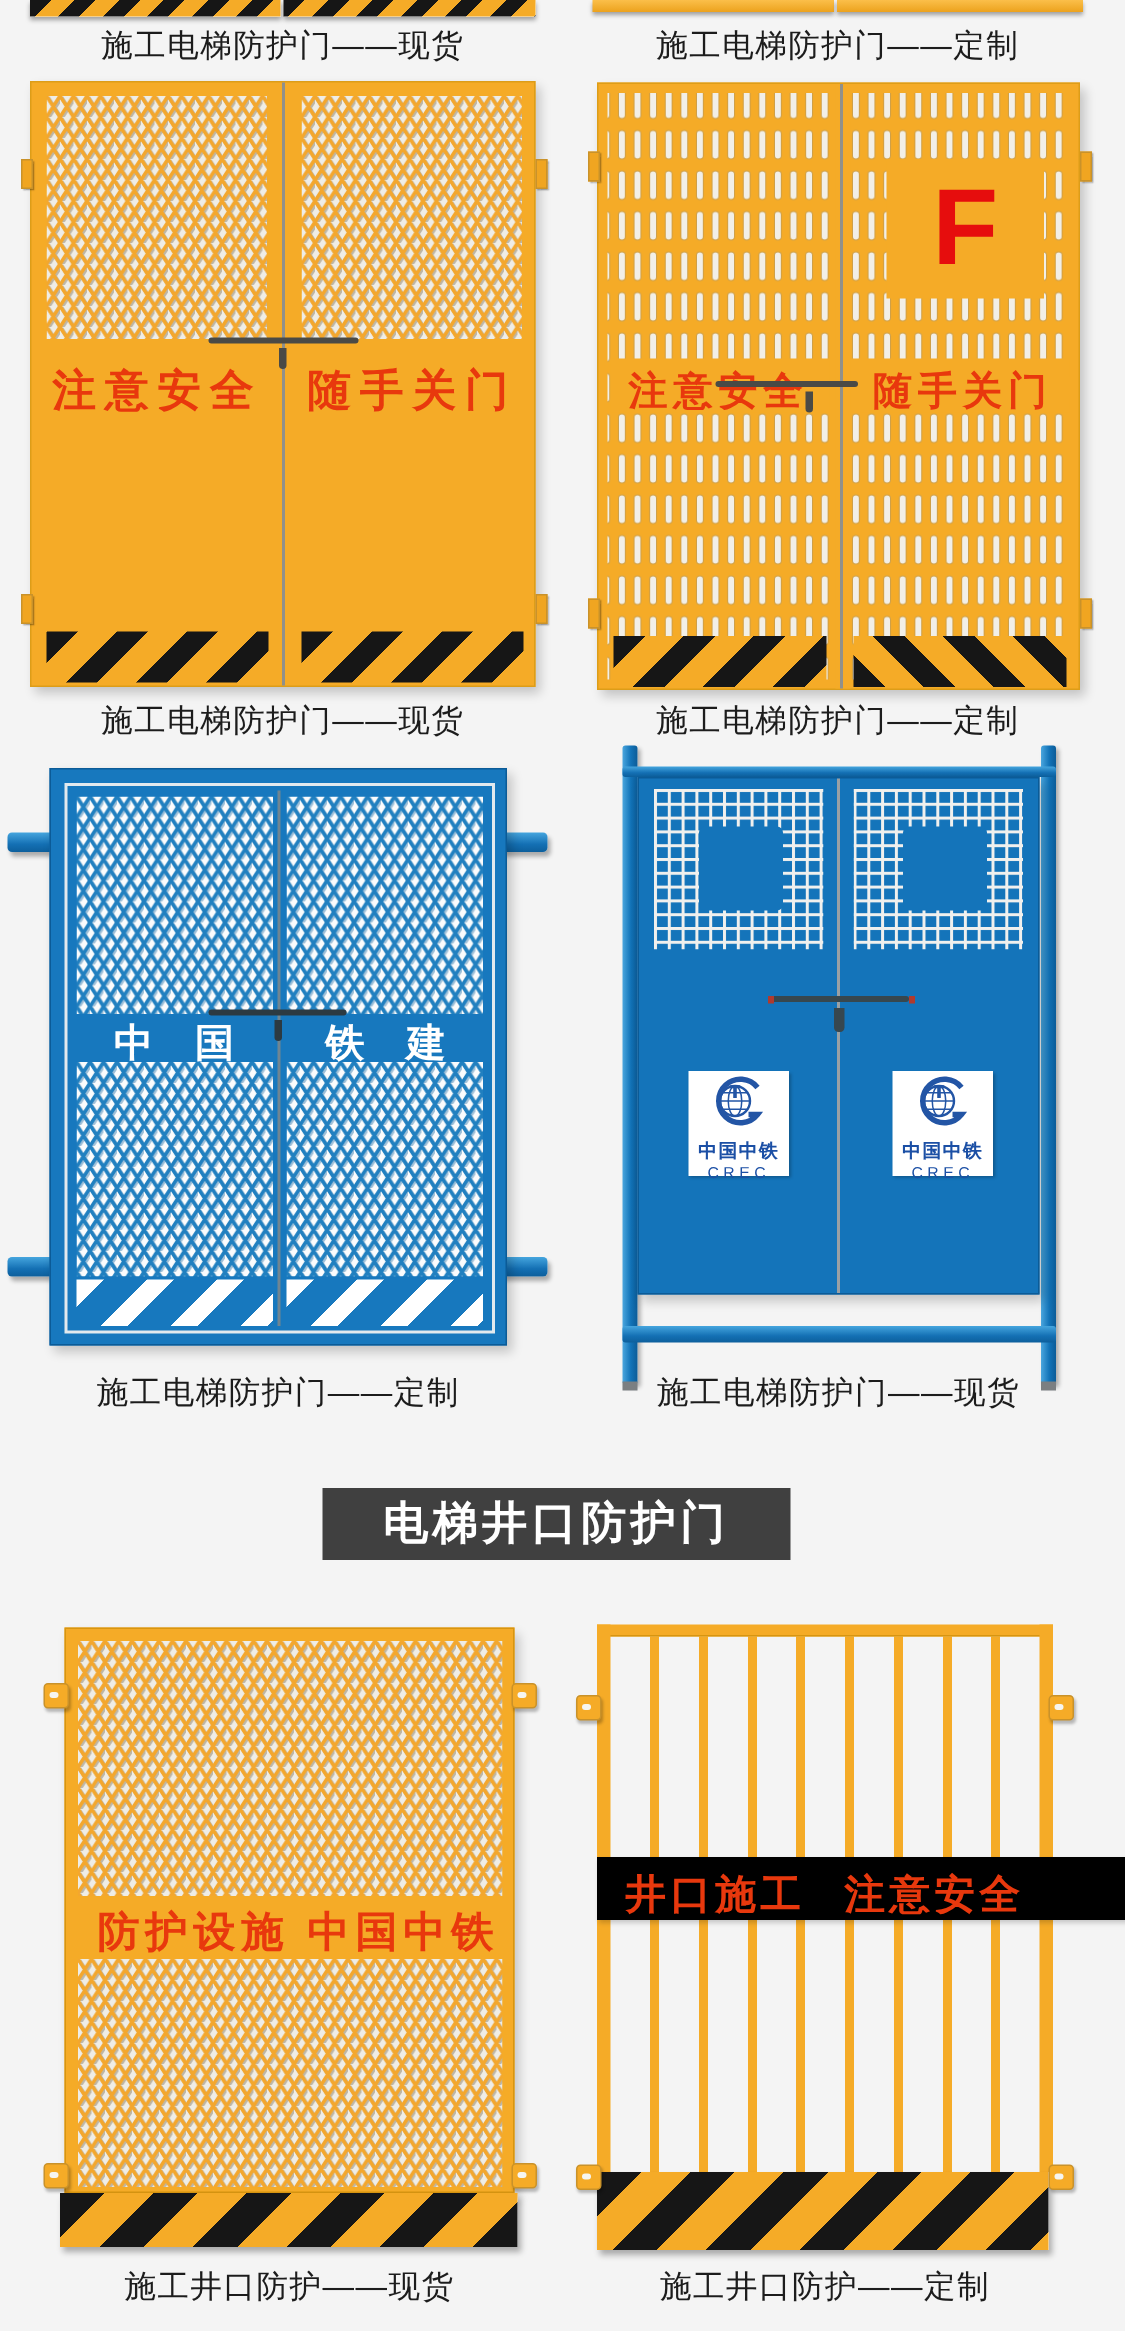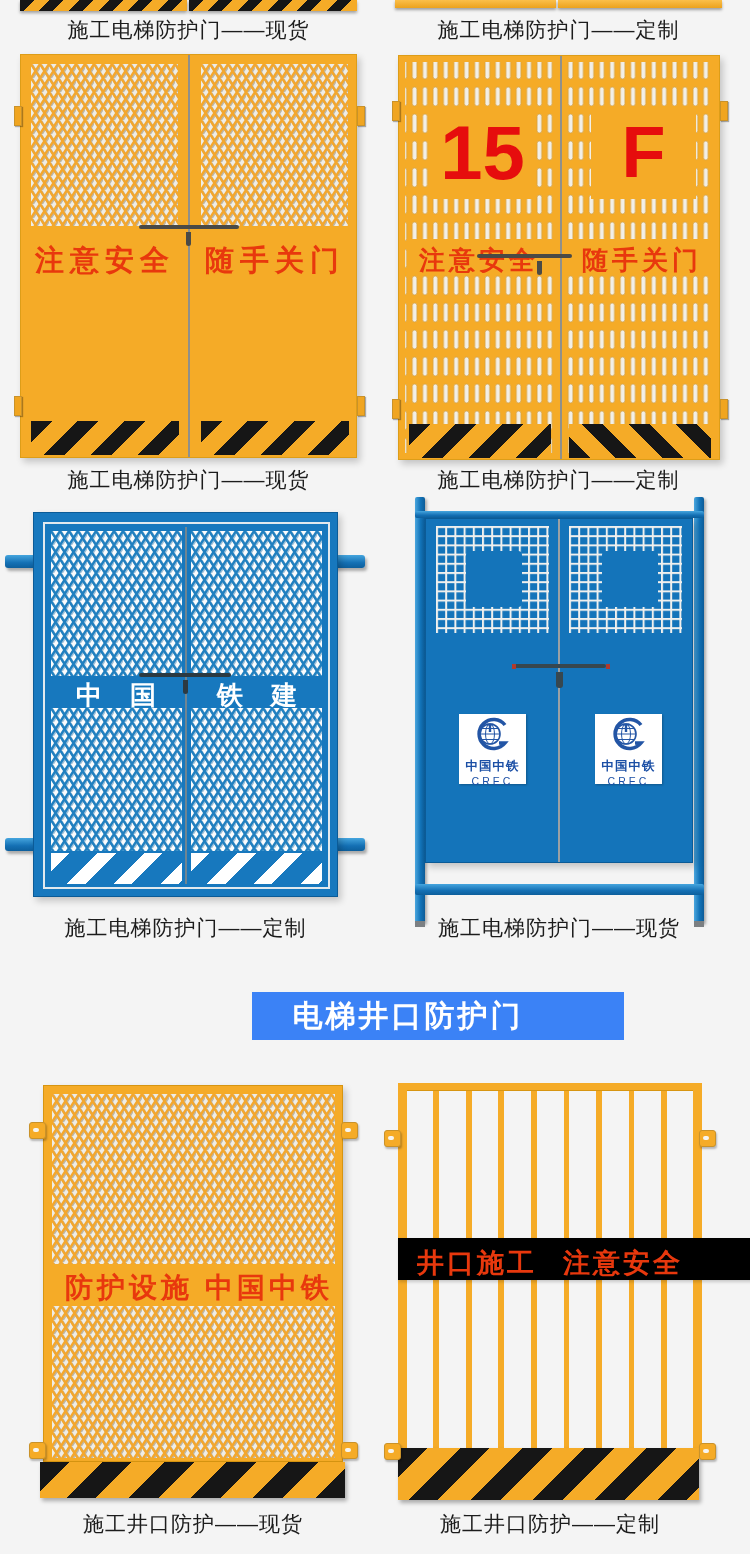--- a/index.html
+++ b/index.html
@@ -87,23 +87,20 @@
     <div class="abs hzd-a" style="left:10px;top:366px;width:148px;height:34px;"></div>
     <div class="abs hzd-a" style="left:180px;top:366px;width:148px;height:34px;"></div>
   </div>
 
   <div class="abs door-shadow" style="left:398px;top:55px;width:322px;height:405px;background:#f5ab27;border:1px solid #dd9d18;box-sizing:border-box;">
     <svg class="abs" style="left:0;top:0;" width="320" height="403">
         <rect x="6" y="6" width="308" height="391" fill="url(#yslots)"></rect>
       </svg>
     <div class="abs" style="left:158px;top:0;width:10px;height:403px;background:#f5ab27;"></div>
     <div class="seam" style="left:161px;height:403px;"></div>
-    <div class="abs" style="left:30px;top:50px;width:107px;height:93px;background:#f5ab27;">
-      <div class="redtxt" style="left:0;top:0;width:107px;font-size:76px;line-height:93px;color:#e60d0d;">15</div>
-    </div>
     <div class="abs" style="left:192px;top:50px;width:105px;height:93px;background:#f5ab27;">
       <div class="redtxt" style="left:0;top:0;width:105px;font-size:72px;line-height:93px;color:#e60d0d;">F</div>
     </div>
     <div class="abs" style="left:8px;top:183px;width:146px;height:36px;background:#f5ab27;"></div>
     <div class="abs" style="left:168px;top:183px;width:146px;height:36px;background:#f5ab27;"></div>
     <div class="redtxt" style="left:10px;top:187px;width:140px;font-size:26px;letter-spacing:4px;">注意安全</div>
     <div class="redtxt" style="left:173px;top:187px;width:140px;font-size:26px;letter-spacing:4px;">随手关门</div>
     <div class="latchbar" style="left:78px;top:198px;width:95px;"></div>
     <div class="latchpin" style="left:138px;top:205px;"></div>
     <div class="hinge" style="left:-7px;top:45px;"></div>
@@ -188,21 +185,21 @@
         </g>
       </svg>
       <div class="cn">中国中铁</div>
       <div class="en">CREC</div>
     </div>
   </div>
 
   <div class="cap" style="left:33px;top:914px;width:305px;">施工电梯防护门——定制</div>
   <div class="cap" style="left:398px;top:914px;width:322px;">施工电梯防护门——现货</div>
 
-  <div class="abs" style="left:215px;top:992px;width:372px;height:48px;background:#3b82f6;margin-left:37px;">
+  <div class="abs" style="left:215px;top:992px;width:312px;height:48px;background:#404040;">
     <div class="whitetxt" style="left:0;top:0;width:312px;font-size:30px;line-height:48px;letter-spacing:3px;">电梯井口防护门</div>
   </div>
 
   <div class="abs door-shadow" style="left:43px;top:1085px;width:300px;height:377px;background:#f5ab27;border:1px solid #d79511;box-sizing:border-box;">
     <svg class="abs" style="left:8px;top:8px;" width="283" height="170">
         <rect width="283" height="170" fill="url(#ymesh)"></rect>
       </svg>
     <div class="redtxt" style="left:20px;top:183px;width:130px;font-size:28px;letter-spacing:4px;">防护设施</div>
     <div class="redtxt" style="left:160px;top:183px;width:130px;font-size:28px;letter-spacing:4px;">中国中铁</div>
     <svg class="abs" style="left:8px;top:220px;" width="283" height="152">

